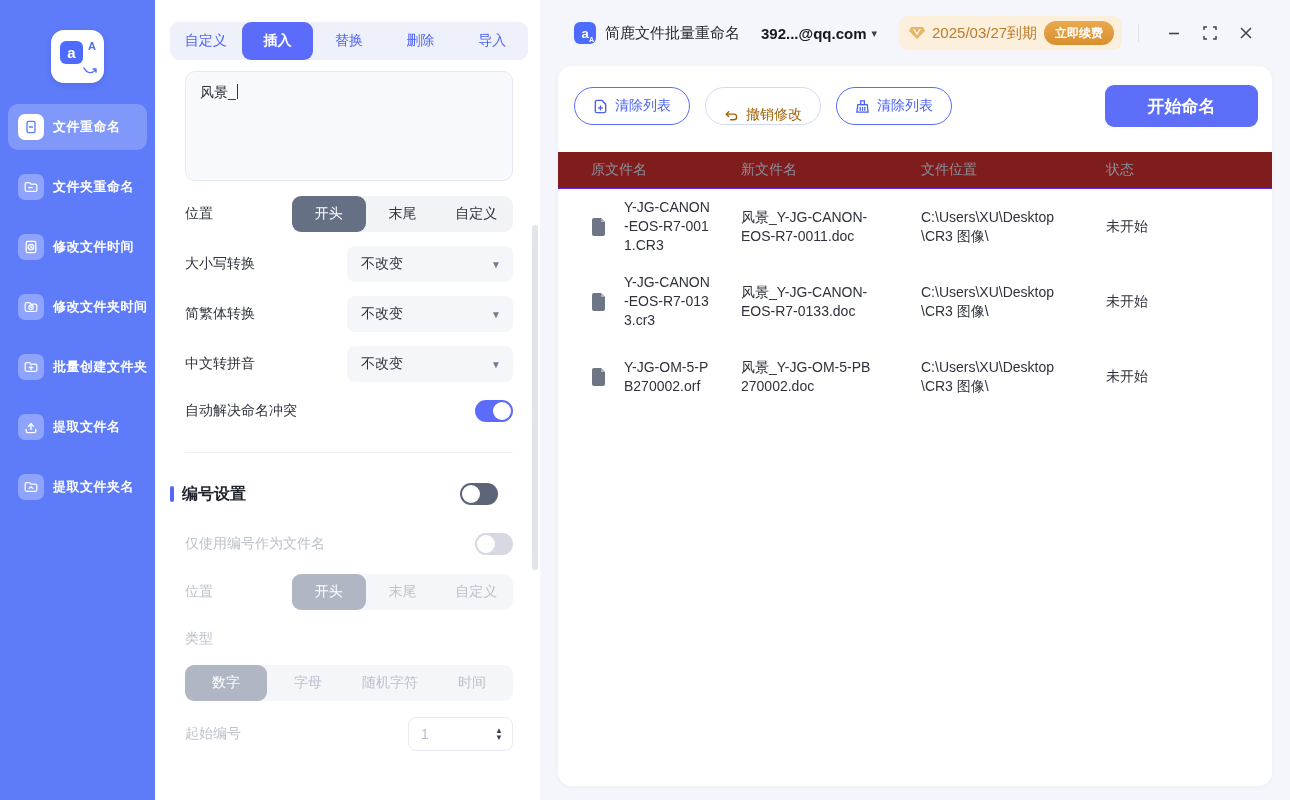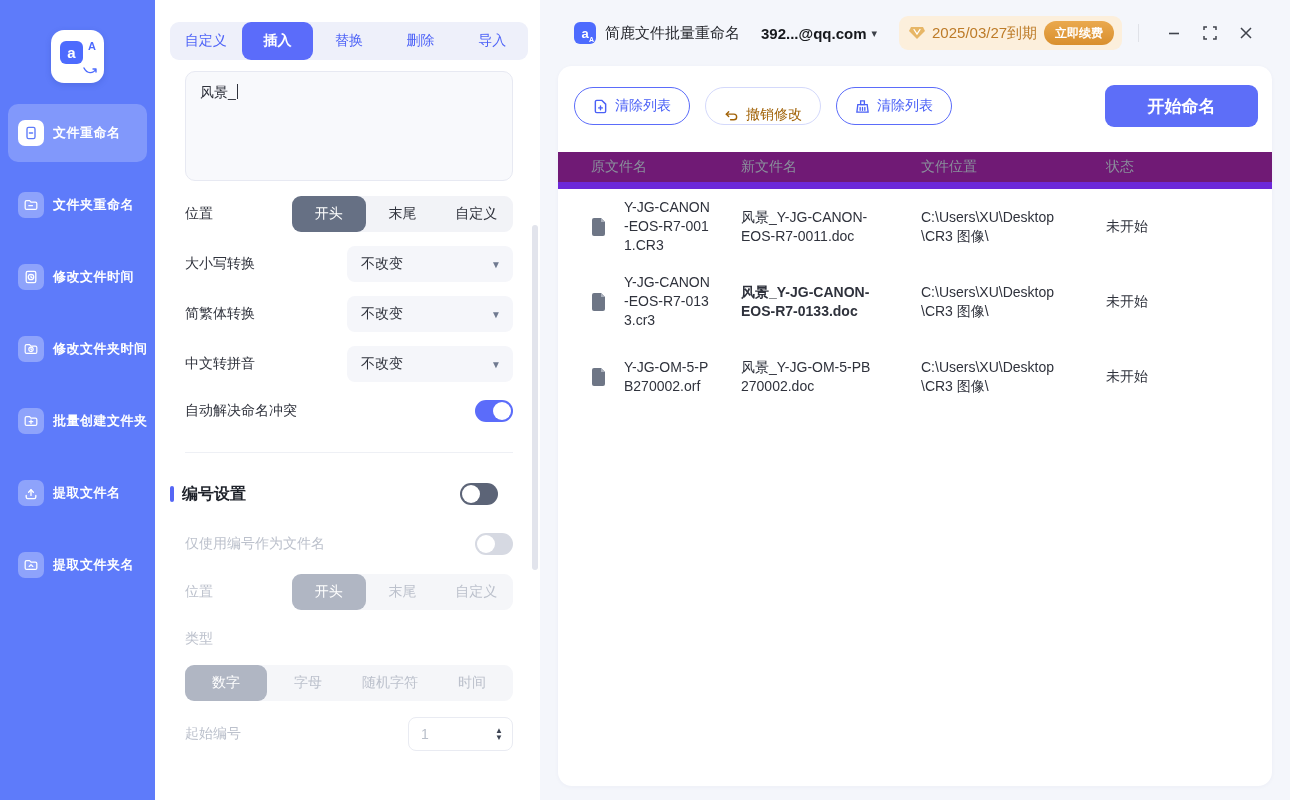--- a/index.html
+++ b/index.html
@@ -11,21 +11,21 @@
   .sidebar { position:absolute; left:0; top:0; width:155px; height:800px;
     background:#5e7bfa; }
   .logo { position:absolute; left:51px; top:30px; width:53px; height:53px;
     background:#fff; border-radius:13px; box-shadow:0 2px 6px rgba(30,50,140,.18); }
   .logo-a { position:absolute; left:9px; top:11px; width:23px; height:23px;
     background:#4d6bfe; border-radius:6px; color:#fff; font-size:15px; font-weight:bold;
     display:flex; align-items:center; justify-content:center; }
   .logo-A { position:absolute; right:8px; top:10px; color:#4d6bfe; font-size:11px; font-weight:bold; }
   .logo-swoosh { position:absolute; right:7px; bottom:7px; width:14px; height:10px; }
   .nav { position:absolute; top:104px; left:0; width:155px; }
-  .nav-item { display:flex; align-items:center; gap:9px; height:58px; margin:0 8px 14px 8px;
+  .nav-item { display:flex; align-items:center; gap:9px; height:46px; margin:0 8px 14px 8px;
     padding-left:10px; border-radius:10px; color:#fff; cursor:pointer; }
   .nav-item.active { background:rgba(255,255,255,.22); }
   .nav-label { font-size:13px; font-weight:bold; letter-spacing:.5px; white-space:nowrap; }
   .nav-ico { width:26px; height:26px; min-width:26px; border-radius:7px;
     background:rgba(255,255,255,.30); display:flex; align-items:center; justify-content:center;
     color:#fff; }
   .nav-item.active .nav-ico { background:#fff; color:#5e7bfa; }
 
   
   .panel { position:absolute; left:155px; top:0; width:385px; height:800px; background:#fff; }
@@ -99,22 +99,22 @@
     background:#fff; border-radius:14px; box-shadow:0 1px 4px rgba(40,60,120,.04); }
   .toolbar { display:flex; align-items:center; padding:19px 14px 0 16px; }
   .obtn { height:38px; border:1px solid #5b6cfa; border-radius:19px; background:#fff;
     display:flex; align-items:center; gap:7px; padding:0 18px; color:#4a60f6;
     font-size:14px; cursor:pointer; margin-right:15px; }
   .obtn.disabled { border-color:#d4d9fb; color:#a16207; cursor:default;align-items:flex-end; }
   .pbtn { margin-left:auto; width:153px; height:42px; background:#5d6ef8; border-radius:9px;
     color:#fff; font-size:17px; font-weight:bold; display:flex; align-items:center;
     justify-content:center; cursor:pointer; }
 
-  .thead { margin-top:25px; height:37px; background:#701a75; display:flex; align-items:center;
-    padding-left:33px; border-bottom:7px solid #6d28d9; }
+  .thead { margin-top:25px; height:37px; background:#7f1d1d; display:flex; align-items:center;
+    padding-left:33px; border-bottom:1px solid #6d28d9; }
   .thead div { font-size:14px; color:#8a909c; }
   .c1 { width:150px; } .c2 { width:180px; } .c3 { width:185px; } .c4 { flex:1; }
   .trow { display:flex; align-items:center; padding-left:33px; min-height:75px; cursor:default; }
   .trow .cell { font-size:14px; color:#2f323c; line-height:19px; }
   .fcell { display:flex; align-items:center; gap:18px; width:150px; }
   .fcell .fname { width:90px; word-break:break-all; }
   .doc-ico { color:#6e7686; min-width:15px; }
   .newname { width:133px; word-break:break-all; }
   .loc { width:135px; word-break:break-all; }
 </style>
@@ -389,21 +389,21 @@
   </div>
 
   <div class="trow">
     <div class="cell fcell">
       <svg class="doc-ico" width="15" height="18" viewBox="0 0 15 18">
           <path d="M1 2a2 2 0 0 1 2-2h7l4 4v12a2 2 0 0 1-2 2H3a2 2 0 0 1-2-2z" fill="#6e7686"></path>
           <path d="M10 0l4 4h-4z" fill="#aab0bc"></path>
         </svg>
       <span class="fname">Y-JG-CANON-EOS-R7-0133.cr3</span>
     </div>
-    <div class="cell c2"><span class="newname" style="display:inline-block;font-weight:bold;">风景_Y-JG-CANON-EOS-R7-0133.doc</span></div>
+    <div class="cell c2"><span class="newname" style="display:inline-block;">风景_Y-JG-CANON-EOS-R7-0133.doc</span></div>
     <div class="cell c3"><span class="loc" style="display:inline-block;">C:\Users\XU\Desktop\CR3 图像\</span></div>
     <div class="cell c4">未开始</div>
   </div>
 
   <div class="trow">
     <div class="cell fcell">
       <svg class="doc-ico" width="15" height="18" viewBox="0 0 15 18">
           <path d="M1 2a2 2 0 0 1 2-2h7l4 4v12a2 2 0 0 1-2 2H3a2 2 0 0 1-2-2z" fill="#6e7686"></path>
           <path d="M10 0l4 4h-4z" fill="#aab0bc"></path>
         </svg>

